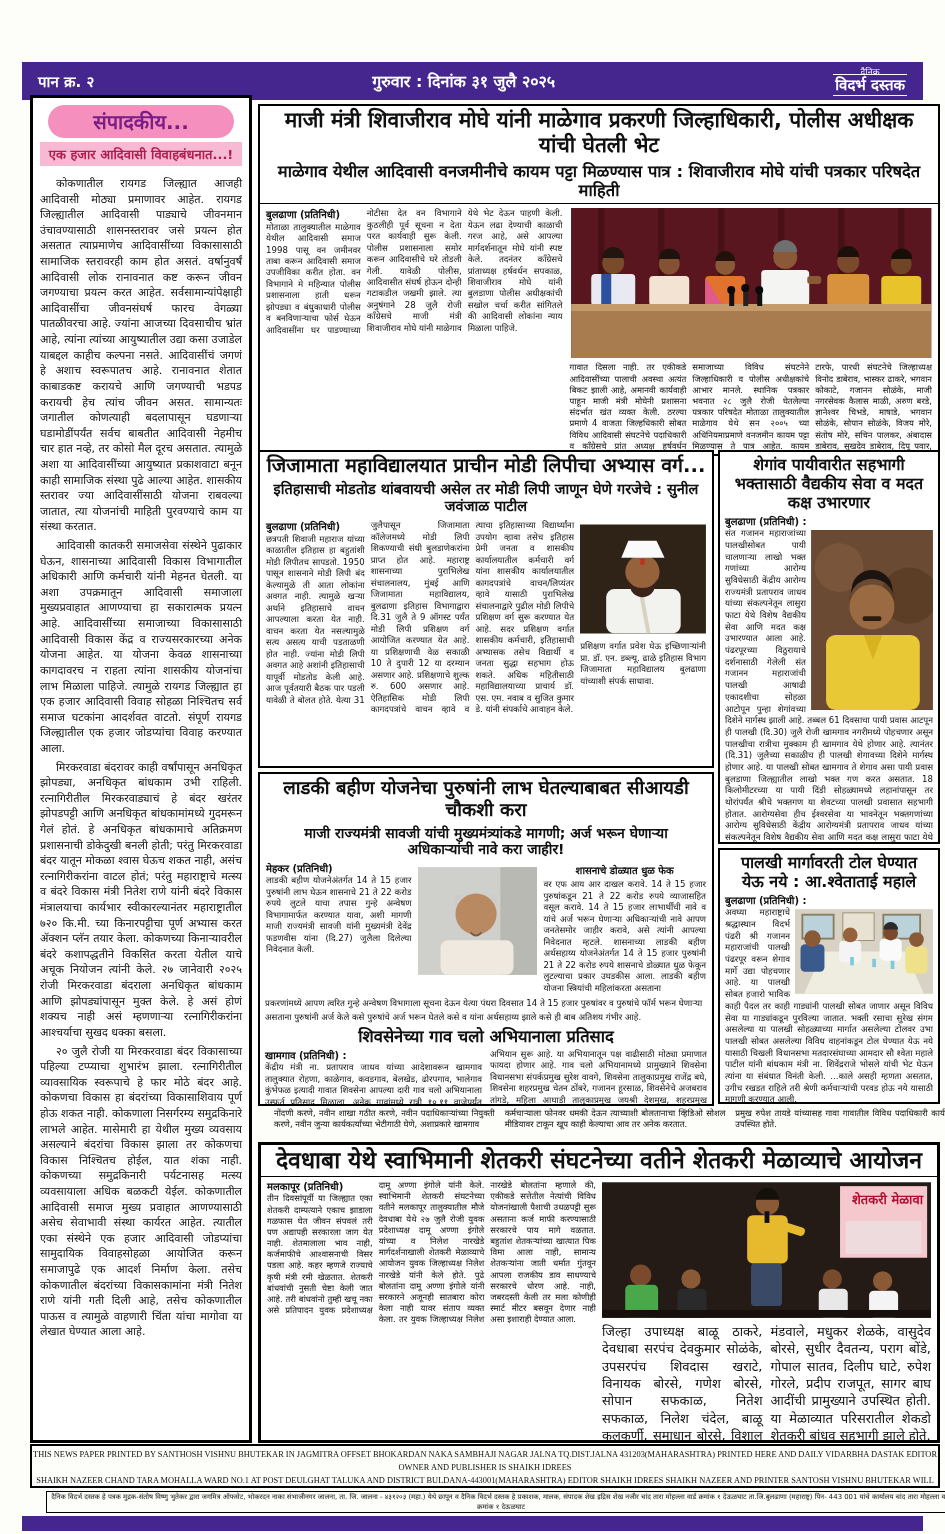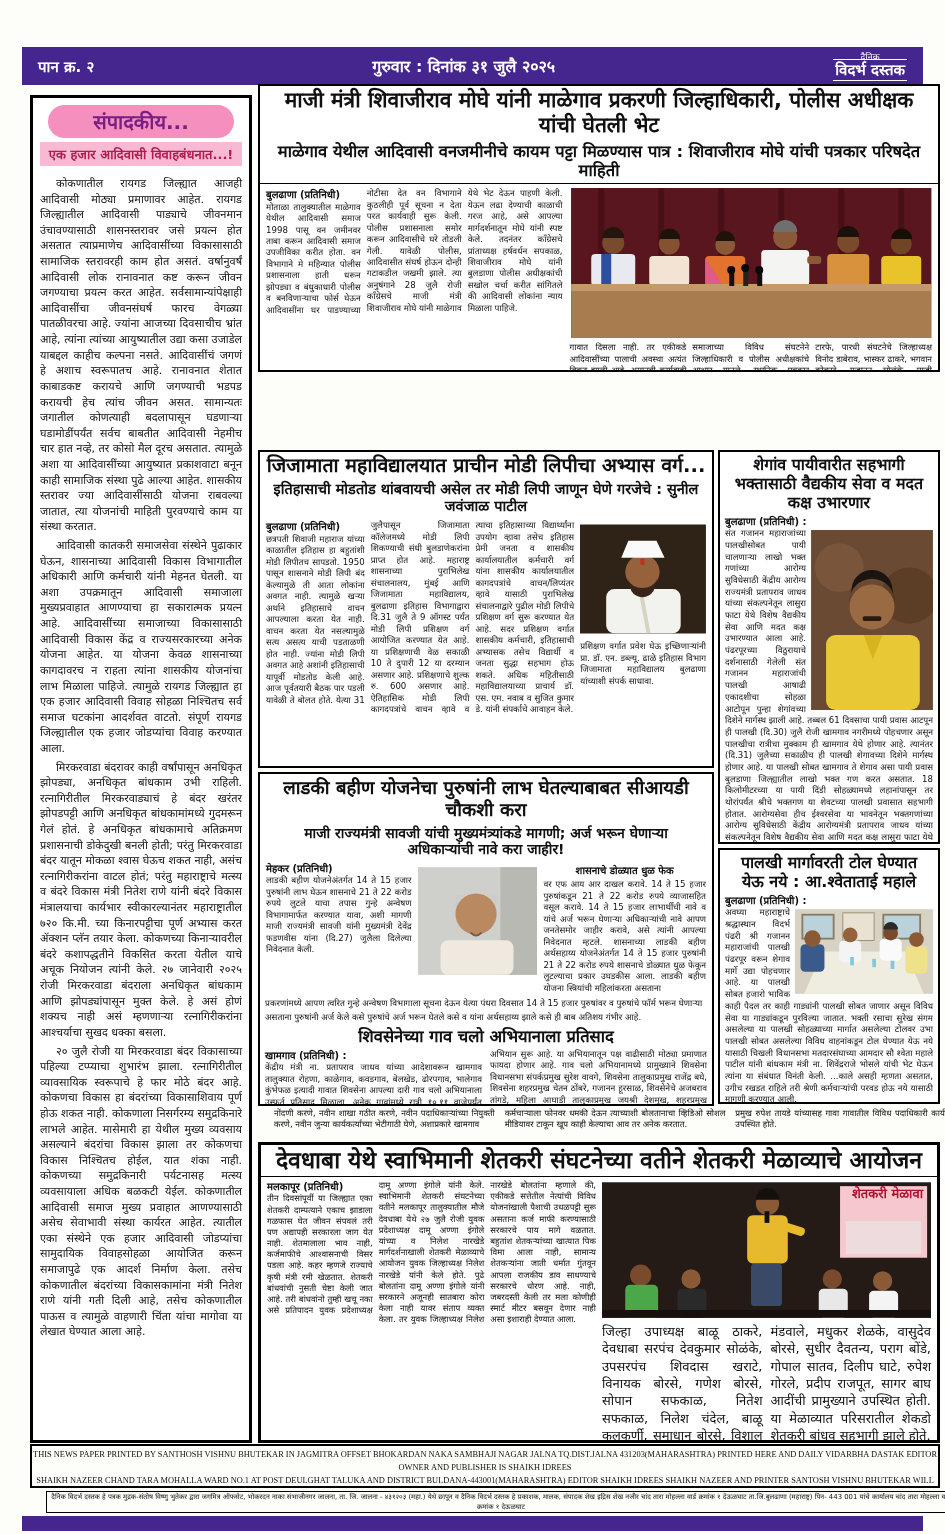--- a/index.html
+++ b/index.html
@@ -2,42 +2,42 @@
 <html><head>
 <meta charset="utf-8">
 <style>
   html,body{margin:0;padding:0;background:#e9e9e9;}
   .page{position:relative;width:945px;height:1534px;margin:0 auto;background:#fdfdfa;
         font-family:"DejaVu Sans",sans-serif;color:#101010;overflow:hidden;}
   .abs{position:absolute;box-sizing:border-box;}
   .box{border:2px solid #000;background:#fff;overflow:hidden;}
 
   
-  #mast{left:22px;top:47px;width:901px;height:38px;background:#45258e;color:#fff;
+  #mast{left:22px;top:62px;width:901px;height:38px;background:#45258e;color:#fff;
         display:flex;align-items:center;justify-content:space-between;padding:0 16px;}
   #mast .pgno{font-size:15px;font-weight:bold;}
   #mast .date{font-size:16px;font-weight:bold;}
   .brand{text-align:center;line-height:1.05;}
   .brand .top{font-size:9px;display:block;}
   .brand .main{font-size:15px;font-weight:bold;border-top:1px solid #fff;border-bottom:1px solid #fff;padding:1px 2px;}
 
   
   #ed{left:30px;top:95px;width:222px;height:1348px;border-width:3px;padding:5px 7px;}
   .ed-pill{background:#f590be;border-radius:18px;margin:2px 8px 4px;text-align:center;
            font-size:20px;font-weight:bold;color:#7a1e86;padding:3px 0;}
   .ed-sub{background:#f8b9d4;margin:2px 0 10px;text-align:center;font-weight:bold;
           font-size:13px;color:#b01e4e;padding:3px 2px;}
   .ed-body p{font-size:11px;line-height:1.42;text-align:justify;margin:0 0 3px;text-indent:16px;}
 
   .hl{font-weight:bold;text-align:center;line-height:1.18;padding:2px 4px;}
   .dl{font-weight:bold;font-size:10px;display:block;}
   .jt{text-align:justify;}
 
   
-  #a1{left:258px;top:84px;width:682px;height:288px;}
+  #a1{left:258px;top:104px;width:682px;height:352px;}
   #a1 .h1{font-size:21px;}
   #a1 .h2{font-size:16.5px;border-bottom:1px solid #000;padding-bottom:3px;}
   .a1-row{display:flex;gap:7px;padding:4px 6px;}
   .a1-left{width:45%;column-count:3;column-gap:6px;font-size:8.6px;line-height:1.33;}
   .a1-right{width:55%;}
   .a1-right .txt{column-count:3;column-gap:6px;font-size:8.4px;line-height:1.33;margin-top:4px;}
 
   
   #a2{left:258px;top:450px;width:456px;height:318px;}
   #a2 .h1{font-size:19.5px;}
@@ -77,21 +77,21 @@
   #strip div{flex:1;}
 
   
   #dev{left:258px;top:1142px;width:682px;height:301px;border-width:3px;}
   #dev .h1{font-size:23px;border-bottom:1px solid #000;padding-bottom:2px;}
   .dev-row{display:flex;gap:6px;padding:3px 6px;}
   .dev-left{width:50%;column-count:3;column-gap:6px;font-size:8.4px;line-height:1.33;}
   .dev-right{width:50%;position:relative;}
   .dev-right .caption{column-count:2;column-gap:8px;font-size:13px;line-height:1.33;margin-top:3px;}
   .dev-bottom{font-size:8.6px;padding:0 8px;line-height:1.3;}
-  .banner-txt{position:absolute;right:8px;top:4px;color:#b01030;font-weight:bold;
+  .banner-txt{position:absolute;right:8px;top:10px;color:#b01030;font-weight:bold;
               font-size:13px;background:transparent;}
 
   
   #footEn{left:30px;top:1444px;width:910px;height:44px;border:2px solid #000;
           font-family:"Liberation Serif",serif;font-weight:normal;font-size:8.4px;
           line-height:1.55;text-align:center;padding-top:2px;overflow:hidden;}
   #footMr{left:30px;top:1491px;width:910px;height:22px;border:1px solid #000;
           font-size:6.9px;line-height:1.5;text-align:center;overflow:hidden;margin-left:16px;}
   #footBar{left:22px;top:1516px;width:901px;height:15px;background:#45258e;}
 

